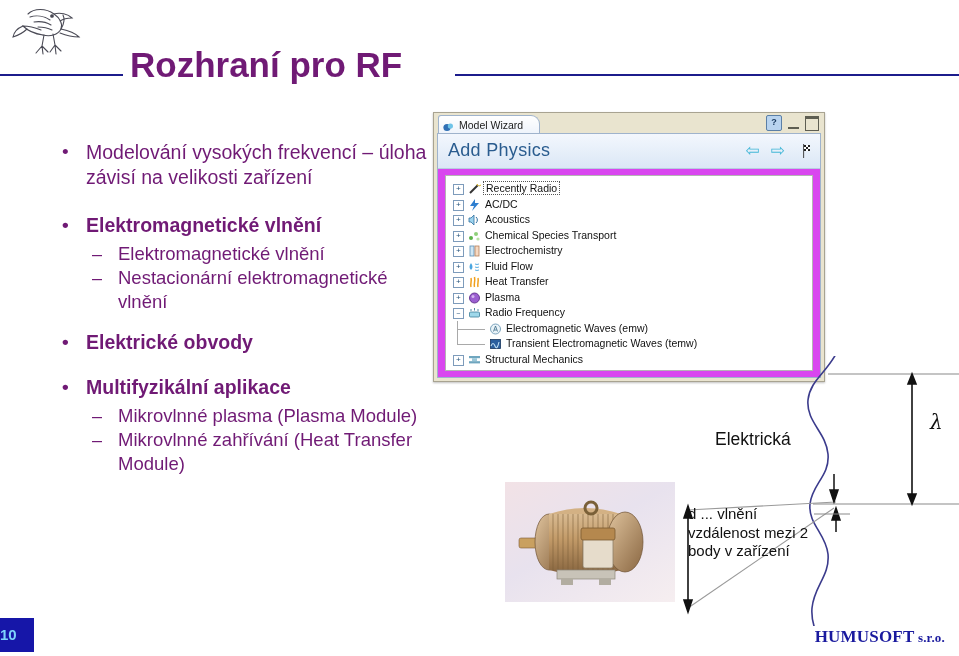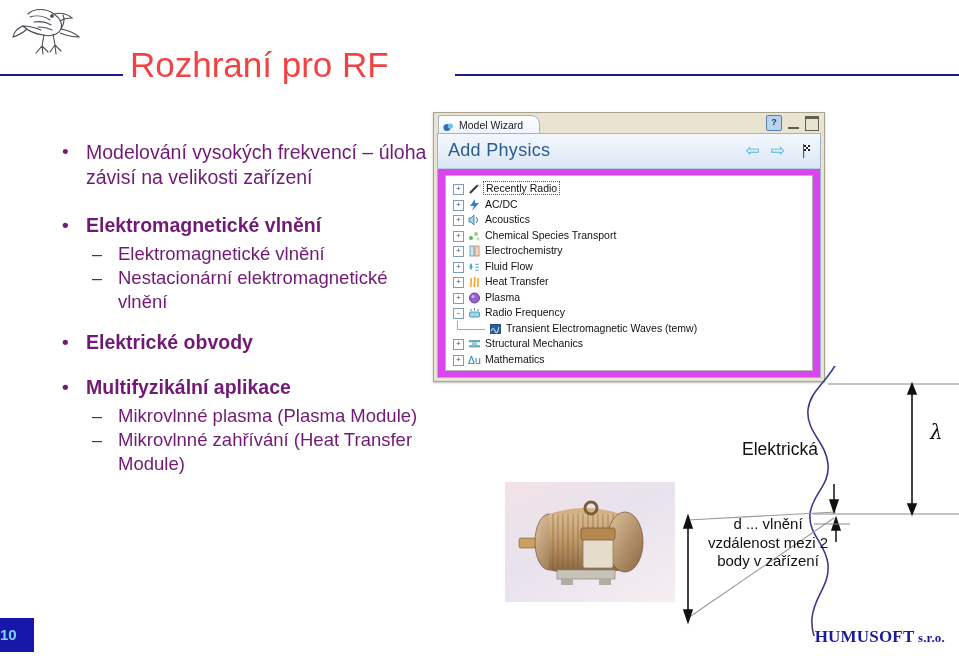--- a/index.html
+++ b/index.html
@@ -9,21 +9,21 @@
     position:relative;overflow:hidden;
   }
   .slide{position:absolute;inset:0;}
 
   
   .logo-bird{position:absolute;left:8px;top:4px;width:80px;height:56px;}
   .title-rule-left{position:absolute;left:0;top:74px;width:123px;height:2px;background:#1c1c8c;}
   .title-rule-right{position:absolute;left:455px;top:74px;width:504px;height:2px;background:#1c1c8c;}
   .slide-title{
     position:absolute;left:130px;top:47px;width:320px;
-    font-size:35px;font-weight:normal;color:#ef4444;letter-spacing:0px;
+    font-size:35px;font-weight:bold;color:#701a75;letter-spacing:0px;
     line-height:1;white-space:nowrap;
   }
 
   
   .bullets{position:absolute;left:52px;top:140px;width:380px;color:#701a75;}
   .b1{position:relative;padding-left:34px;font-size:19.5px;line-height:25px;margin-bottom:4px;}
   .b1::before{content:"\2022";position:absolute;left:10px;top:-1px;font-size:19px;}
   .b1.bold{font-weight:bold;}
   .b2{position:relative;padding-left:66px;font-size:18.5px;line-height:24px;}
   .b2::before{content:"\2013";position:absolute;left:40px;top:0;font-size:18px;}
@@ -81,21 +81,21 @@
   .tr .hline{position:absolute;left:11px;top:8px;width:28px;height:1px;background:#a9a9a9;}
 
   
   .motor{
     position:absolute;left:505px;top:482px;width:170px;height:120px;
     background:linear-gradient(150deg,#f2e2e6 0%,#e8e2ee 45%,#f6eef0 100%);
   }
   .motor svg{display:block;}
 
   
-  .diagram{position:absolute;left:600px;top:366px;width:359px;height:270px;text-align:center;}
+  .diagram{position:absolute;left:600px;top:356px;width:359px;height:270px;}
   .diagram svg{position:absolute;left:0;top:0;}
   .lbl-elek{
     position:absolute;left:115px;top:72px;width:130px;
     font-size:17.5px;line-height:22px;color:#111;
   }
   .lbl-d{
     position:absolute;left:88px;top:149px;width:160px;
     font-size:15px;line-height:18.5px;color:#111;
   }
   .lbl-lambda{
@@ -297,20 +297,31 @@
           <span class="exp">–</span>
           <span class="ico">
             <svg width="13" height="12" viewBox="0 0 13 12">
                 <rect x="1.5" y="5" width="10" height="5" rx="1" fill="#9fd8ea" stroke="#3d7f99" stroke-width=".8"></rect>
                 <path d="M3 4 v-2 M6.5 3.5 v-2.5 M10 4 v-2" stroke="#3d7f99" stroke-width=".9"></path>
               </svg>
           </span>
           <span class="lbl">Radio Frequency</span>
         </div>
 
+        <div class="tr child">
+          <span class="vline"></span>
+          <span class="hline"></span>
+          <span class="ico">
+            <svg width="13" height="12" viewBox="0 0 13 12">
+                <circle cx="6.5" cy="6" r="5" fill="#e9f3f8" stroke="#6e9ab5" stroke-width=".9"></circle>
+                <path d="M4.5 8.5 L6.5 3 L8.5 8.5 M5.3 7 h2.4" stroke="#3b6b88" fill="none" stroke-width=".8"></path>
+              </svg>
+          </span>
+          <span class="lbl">Electromagnetic Waves (emw)</span>
+        </div>
 
         <div class="tr child">
           <span class="vline" style="height:8px;"></span>
           <span class="hline"></span>
           <span class="ico">
             <svg width="13" height="12" viewBox="0 0 13 12">
                 <rect x="1.5" y="1.5" width="10" height="9" fill="#2b5f9e" stroke="#17365c" stroke-width=".8"></rect>
                 <path d="M2 8 q2-5 4 0 t4-4" stroke="#bfe0f5" fill="none" stroke-width="1.1"></path>
               </svg>
           </span>

